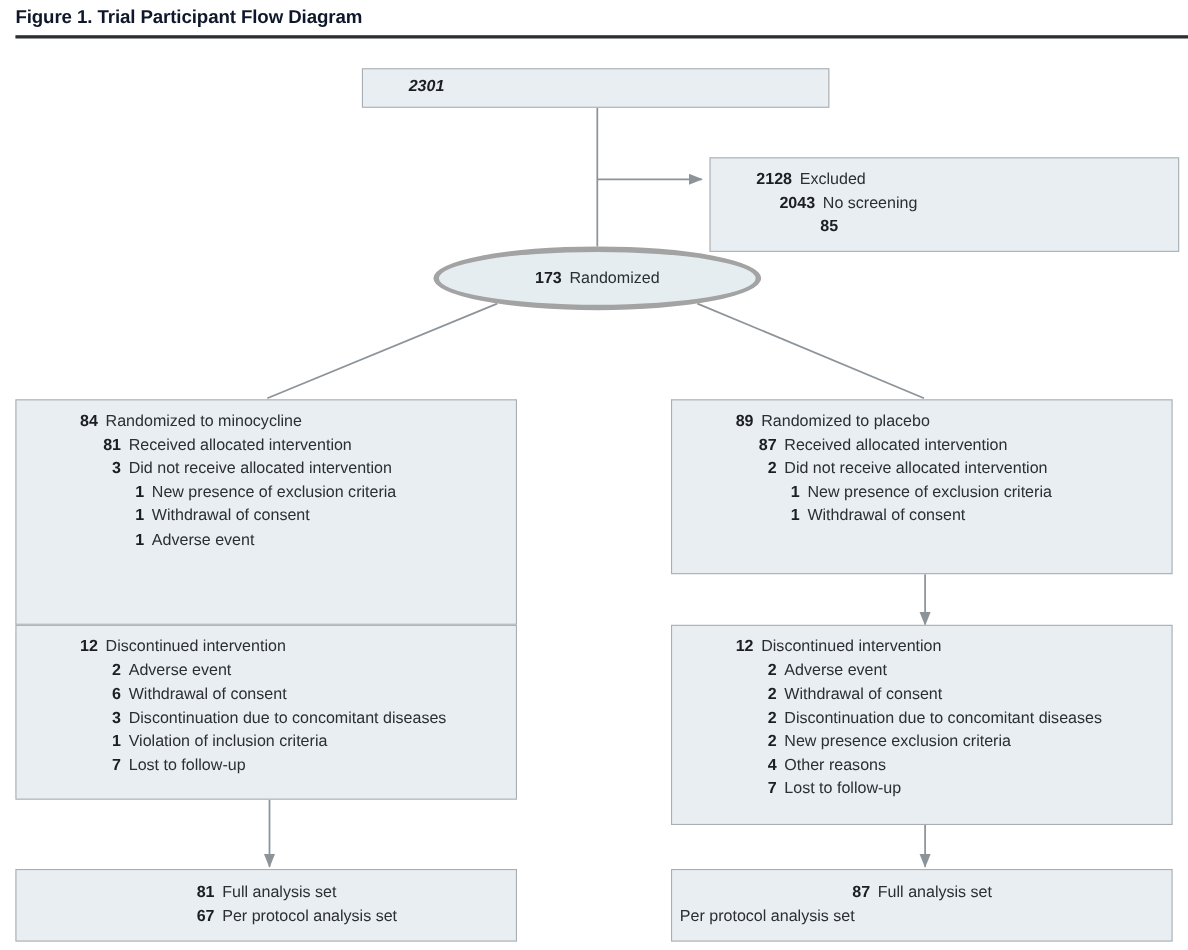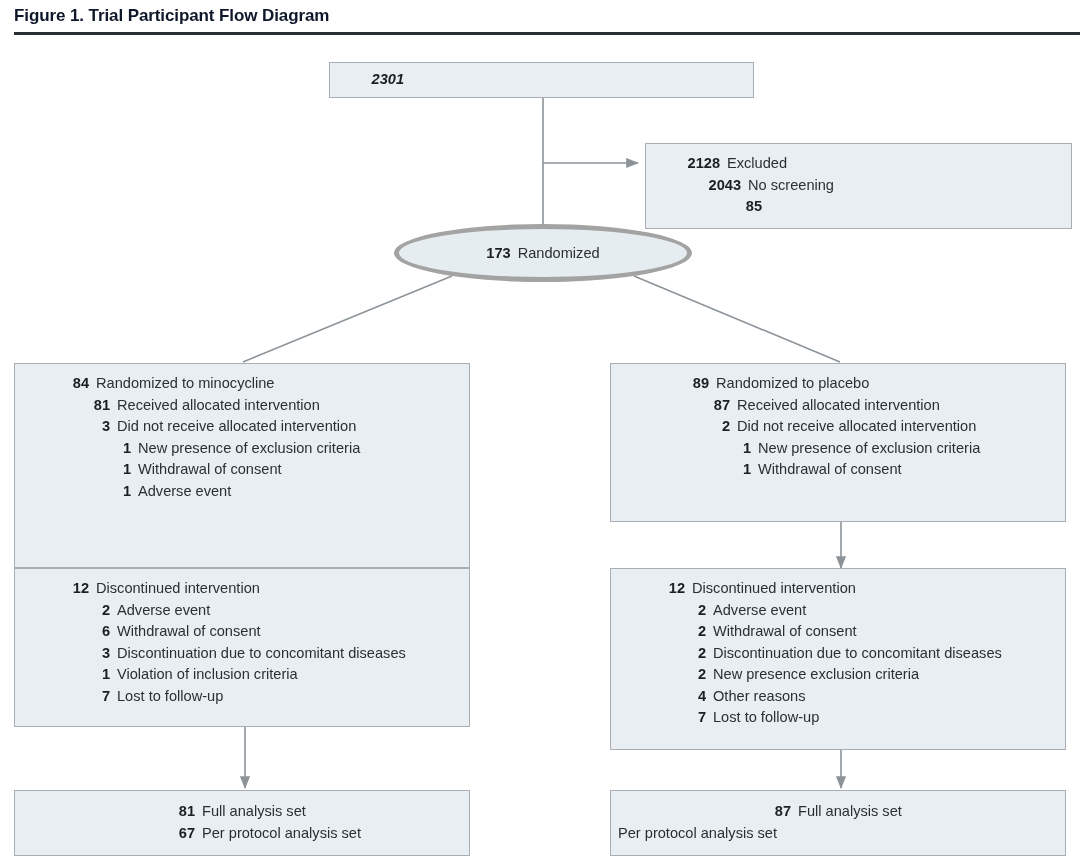--- a/index.html
+++ b/index.html
@@ -180,21 +180,21 @@
         <span class="num">1</span>
         <span class="txt">Withdrawal of consent</span>
       </div>
       <div class="line lv2">
         <span class="num">1</span>
         <span class="txt">Adverse event</span>
       </div>
     </div>
   </div>
 
-  <div class="node" style="left:610px;top:363px;width:456px;height:159px;padding-left:24px;">
+  <div class="node" style="left:610px;top:363px;width:456px;height:159px;">
     <div class="lines">
       <div class="line lv0">
         <span class="num">89</span>
         <span class="txt">Randomized to placebo</span>
       </div>
       <div class="line lv1">
         <span class="num">87</span>
         <span class="txt">Received allocated intervention</span>
       </div>
       <div class="line lv1">

